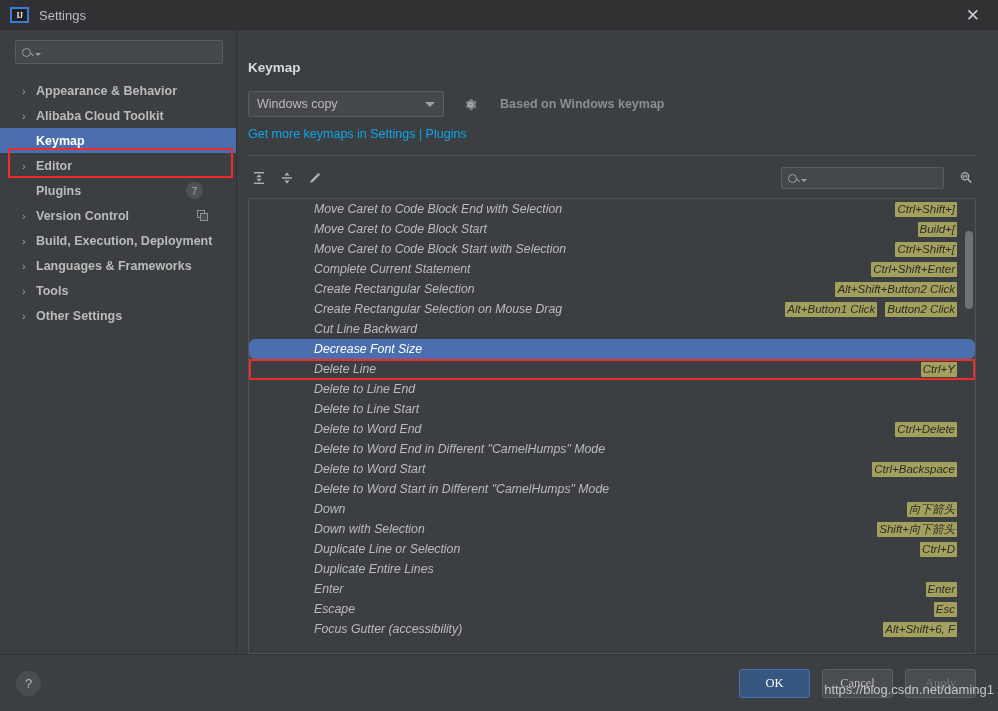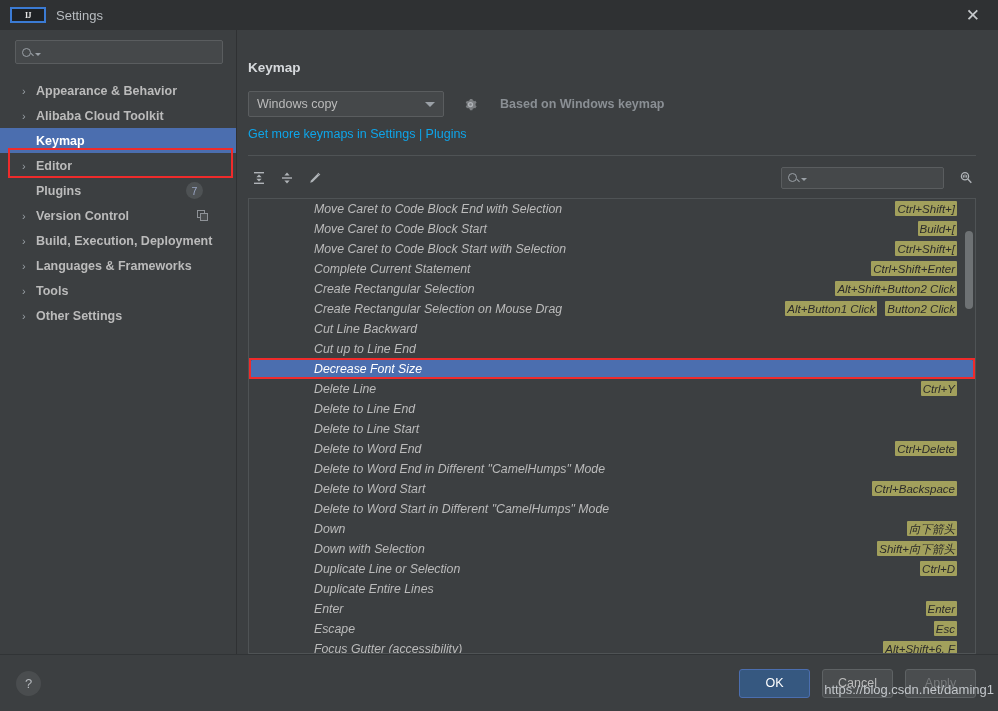--- a/index.html
+++ b/index.html
@@ -41,21 +41,21 @@
   #titlebar {
     height: 30px;
     background: #2f3133;
     display: flex;
     align-items: center;
     padding: 0 8px 0 10px;
     flex: 0 0 30px;
     position: relative;
   }
   .ij-logo {
-    width: 36px; height: 16px;
+    width: 19px; height: 16px;
     border: 2px solid #3b7bd4;
     background: #1f2225;
     color: #e6e6e6;
     font-size: 8px;
     font-weight: bold;
     display: flex;
     align-items: center;
     justify-content: center;
     letter-spacing: -0.5px;
     font-family: "Liberation Serif", serif;
@@ -419,21 +419,21 @@
     border-radius: 3px;
     font-size: 12.5px;
     display: flex;
     align-items: center;
     justify-content: center;
     cursor: pointer;
     border: 1px solid #5e6264;
     background: #4a4d4f;
     color: #bbbbbb;
     padding: 0 10px;
-    font-family: Liberation Sans, sans-serif;
+    font-family: Liberation Serif, serif;
   }
   .dlg-btn.primary {
     background: #365880;
     border-color: #4b6eaf;
     color: #ffffff;
   }
   .dlg-btn.disabled {
     color: #76797b;
   }
 
@@ -619,24 +619,20 @@
               <span class="rname">Create Rectangular Selection on Mouse Drag</span>
               <span class="shortcuts">
                 <span class="kbd">Alt+Button1 Click</span>
                 <span class="kbd">Button2 Click</span>
               </span>
             </div>
             <div class="row">
               <span class="rname">Cut Line Backward</span>
               <span class="shortcuts"></span>
             </div>
-            <div class="row">
-              <span class="rname">Cut up to Line End</span>
-              <span class="shortcuts"></span>
-            </div>
             <div class="row selected">
               <span class="rname">Decrease Font Size</span>
               <span class="shortcuts"></span>
             </div>
             <div class="row">
               <span class="rname">Delete Line</span>
               <span class="shortcuts">
                 <span class="kbd">Ctrl+Y</span>
               </span>
             </div>

